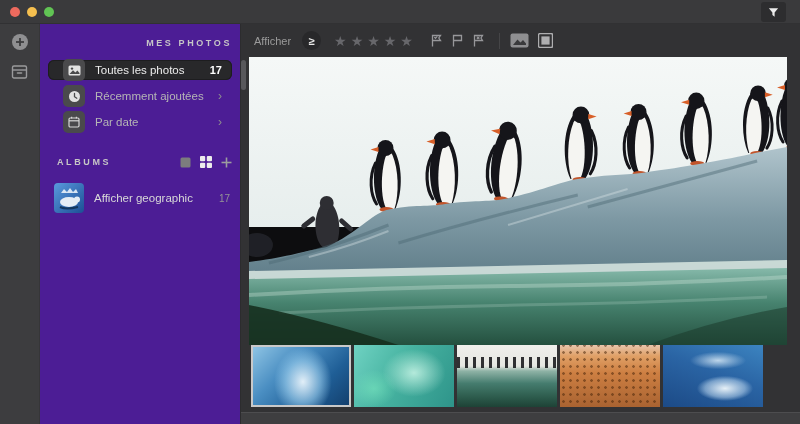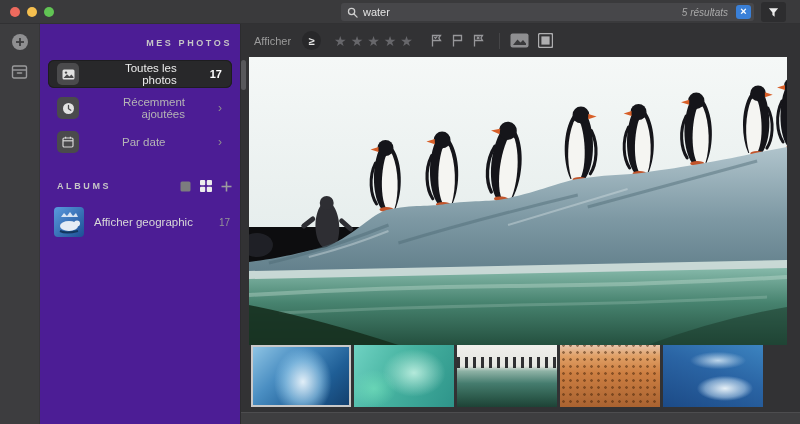--- a/index.html
+++ b/index.html
@@ -25,22 +25,22 @@
   
   .app-body { display:flex; height:400px; }
   .rail { width:40px; background:#3d3d3f; border-right:1px solid #363638; padding-top:9px;
     display:flex; flex-direction:column; align-items:center; gap:13px; flex:none; }
   .sidebar { width:200px; background:#4c1d95; flex:none; padding-top:12px;text-align:right; }
   .content { flex:1; background:#323234; display:flex; flex-direction:column; position:relative;
     border-left:1px solid #2c2c2e;text-align:right; }
 
   
   .section-h { font-size:9px; font-weight:bold; letter-spacing:2.6px; color:#c6c6c6; padding:2px 8px 12px 17px; }
-  .nav-item { height:28px; margin:0 8px 6px 8px; border-radius:6px; display:flex; align-items:center;
-    padding:0 10px 0 9px; color:#b5b5b5; font-size:11.5px;gap:33px; }
+  .nav-item { height:20px; margin:0 8px 6px 8px; border-radius:6px; display:flex; align-items:center;
+    padding:0 10px 0 15px; color:#b5b5b5; font-size:11.5px; }
   .nav-item.selected { background:#28282a; box-shadow:inset 0 0 0 1px #1d1d1f; color:#ededed; }
   .nav-icon { width:22px; height:22px; border-radius:5px; background:#4a4a4c; display:flex;
     align-items:center; justify-content:center; margin-right:10px; flex:none; }
   .nav-count { margin-left:auto; font-size:11px; font-weight:bold; color:#fff; }
   .nav-chev { margin-left:auto; font-size:12px; color:#8d8d8f; line-height:1; }
   .albums-h { display:flex; align-items:center; margin-top:24px; padding:0 8px 10px 17px; }
   .albums-h .section-h { padding:0; }
   .album-tools { margin-left:auto; display:flex; align-items:center; gap:9px; }
   .album-item { display:flex; align-items:center; padding:2px 10px 0 14px; height:38px;
     color:#d8d8d8; font-size:11.5px; }
@@ -86,29 +86,20 @@
   .bottombar { margin-top:5px; height:12px; background:#3e3e40; box-shadow:inset 0 1px 0 #4d4d4f; flex:none; }
 </style>
 </head>
 <body>
 
 <div class="titlebar">
   <div class="lights">
     <span class="light red"></span>
     <span class="light yellow"></span>
     <span class="light green"></span>
-  </div>
-  <div class="searchbox">
-    <svg class="search-ic" viewBox="0 0 12 12">
-      <circle cx="5" cy="5" r="3.4" fill="none" stroke="#cfcfcf" stroke-width="1.4"></circle>
-      <line x1="7.6" y1="7.6" x2="11" y2="11" stroke="#cfcfcf" stroke-width="1.4" stroke-linecap="round"></line>
-    </svg>
-    <input type="text" readonly="" value="water" style="">
-    <span class="results">5 résultats</span>
-    <span class="clear-btn">×</span>
   </div>
   <div class="filter-btn">
     <svg width="13" height="13" viewBox="0 0 14 14">
       <path d="M2,2.5 h10 l-3.8,4.6 v4.4 l-2.4,-1.7 v-2.7 z" fill="#ececec"></path>
     </svg>
   </div>
 </div>
 
 <div class="app-body">
 

